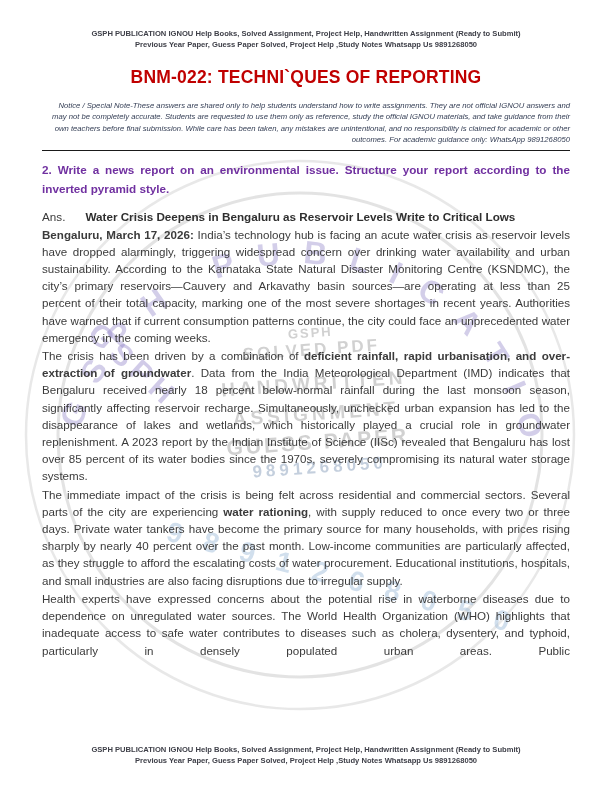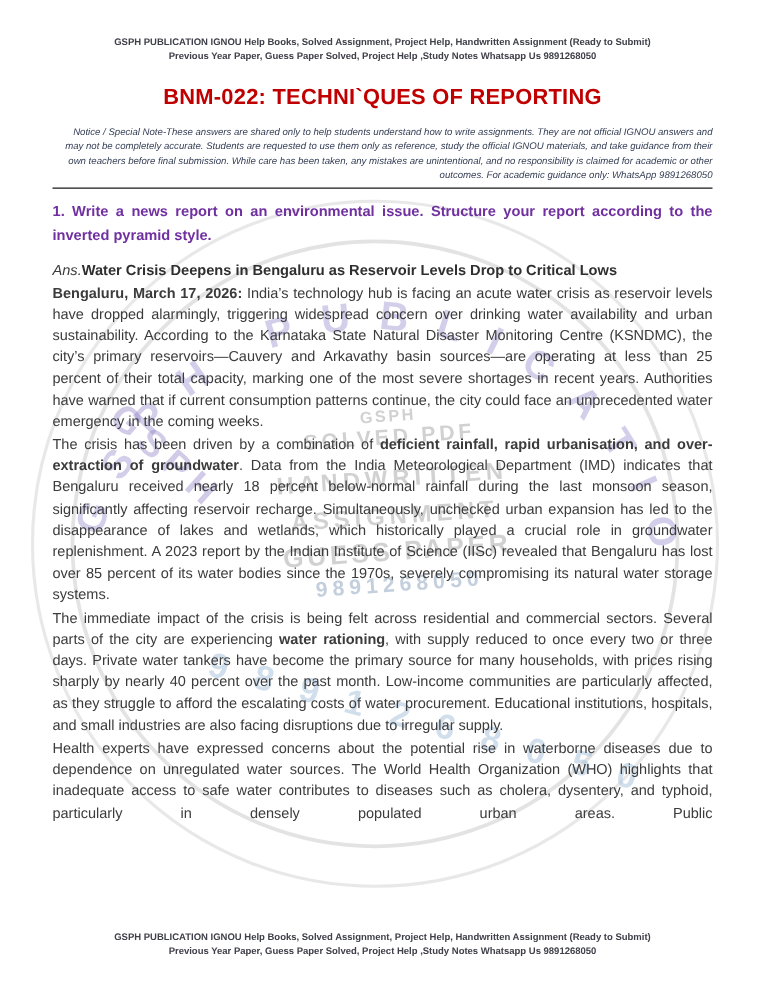--- a/index.html
+++ b/index.html
@@ -40,21 +40,21 @@
   .notice{
     margin-top:12px;text-align:right;font-style:italic;
     font-size:7.7px;line-height:11.4px;color:#333d54;
   }
   .rule{border:none;border-top:1.6px solid #1a1a1a;margin:4px 0 0 0;}
   .question{
     margin-top:9px;color:#7030a0;font-weight:bold;font-size:11.7px;
     line-height:19.5px;text-align:justify;
   }
   .ans-line{margin-top:10px;font-size:11.7px;line-height:16px;}
-  .ans-label{margin-right:0;font-style:italic;}
+  .ans-label{margin-right:20px;}
   .ans-line .headline{font-weight:bold;color:#2f2f2f;}
   .body-para{
     margin:1px 0 0 0;font-size:11.6px;line-height:17.2px;
     text-align:justify;color:#3b3b3b;
   }
   .body-para .b{font-weight:bold;}
   .justify-last{text-align-last:justify;}
   .ftr{
     position:absolute;left:42px;right:42px;bottom:26px;z-index:1;
     text-align:center;font-size:7.6px;font-weight:bold;color:#3f4049;
@@ -95,24 +95,24 @@
       <div>GSPH PUBLICATION IGNOU Help Books, Solved Assignment, Project Help, Handwritten Assignment (Ready to Submit)</div>
       <div>Previous Year Paper, Guess Paper Solved, Project Help ,Study Notes Whatsapp Us 9891268050</div>
     </div>
 
     <div class="title">BNM-022: TECHNI`QUES OF REPORTING</div>
 
     <div class="notice">Notice / Special Note-These answers are shared only to help students understand how to write assignments. They are not official IGNOU answers and may not be completely accurate. Students are requested to use them only as reference, study the official IGNOU materials, and take guidance from their own teachers before final submission. While care has been taken, any mistakes are unintentional, and no responsibility is claimed for academic or other outcomes. For academic guidance only: WhatsApp 9891268050</div>
 
     <hr class="rule">
 
-    <div class="question">1. Write a news report on an environmental issue. Structure your report according to the inverted pyramid style.</div>
+    <div class="question">2. Write a news report on an environmental issue. Structure your report according to the inverted pyramid style.</div>
 
     <div class="ans-line">
-      <span class="ans-label">Ans.</span><span class="headline">Water Crisis Deepens in Bengaluru as Reservoir Levels Drop to Critical Lows</span>
+      <span class="ans-label">Ans.</span><span class="headline">Water Crisis Deepens in Bengaluru as Reservoir Levels Write to Critical Lows</span>
     </div>
 
     <div>
         <p class="body-para"><span class="b">Bengaluru, March 17, 2026:</span><span> India’s technology hub is facing an acute water crisis as reservoir levels have dropped alarmingly, triggering widespread concern over drinking water availability and urban sustainability. According to the Karnataka State Natural Disaster Monitoring Centre (KSNDMC), the city’s primary reservoirs—Cauvery and Arkavathy basin sources—are operating at less than 25 percent of their total capacity, marking one of the most severe shortages in recent years. Authorities have warned that if current consumption patterns continue, the city could face an unprecedented water emergency in the coming weeks.</span></p>
         <p class="body-para"><span>The crisis has been driven by a combination of </span><span class="b">deficient rainfall, rapid urbanisation, and over-extraction of groundwater</span><span>. Data from the India Meteorological Department (IMD) indicates that Bengaluru received nearly 18 percent below-normal rainfall during the last monsoon season, significantly affecting reservoir recharge. Simultaneously, unchecked urban expansion has led to the disappearance of lakes and wetlands, which historically played a crucial role in groundwater replenishment. A 2023 report by the Indian Institute of Science (IISc) revealed that Bengaluru has lost over 85 percent of its water bodies since the 1970s, severely compromising its natural water storage systems.</span></p>
         <p class="body-para"><span>The immediate impact of the crisis is being felt across residential and commercial sectors. Several parts of the city are experiencing </span><span class="b">water rationing</span><span>, with supply reduced to once every two or three days. Private water tankers have become the primary source for many households, with prices rising sharply by nearly 40 percent over the past month. Low-income communities are particularly affected, as they struggle to afford the escalating costs of water procurement. Educational institutions, hospitals, and small industries are also facing disruptions due to irregular supply.</span></p>
         <p class="body-para justify-last"><span>Health experts have expressed concerns about the potential rise in waterborne diseases due to dependence on unregulated water sources. The World Health Organization (WHO) highlights that inadequate access to safe water contributes to diseases such as cholera, dysentery, and typhoid, particularly in densely populated urban areas. Public</span></p>
       </div>
 
   </div>

